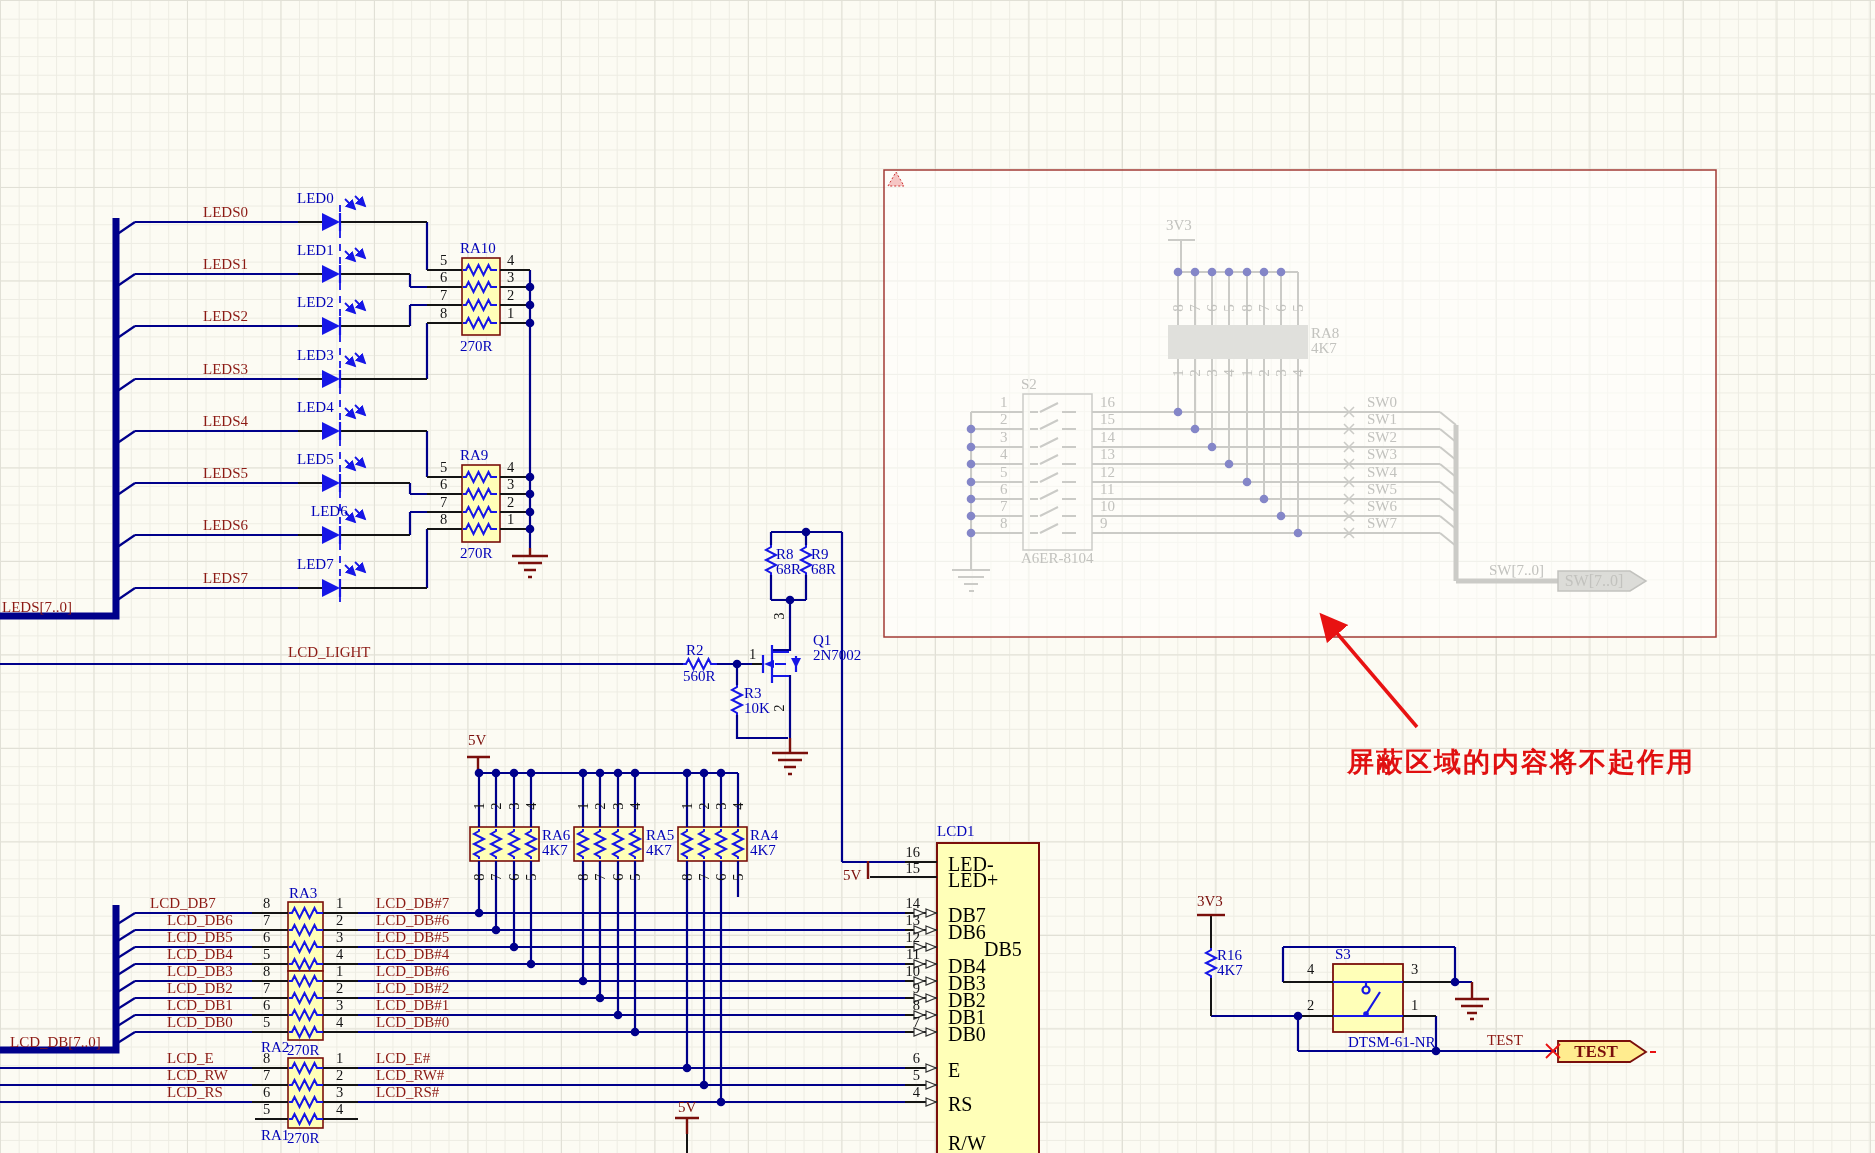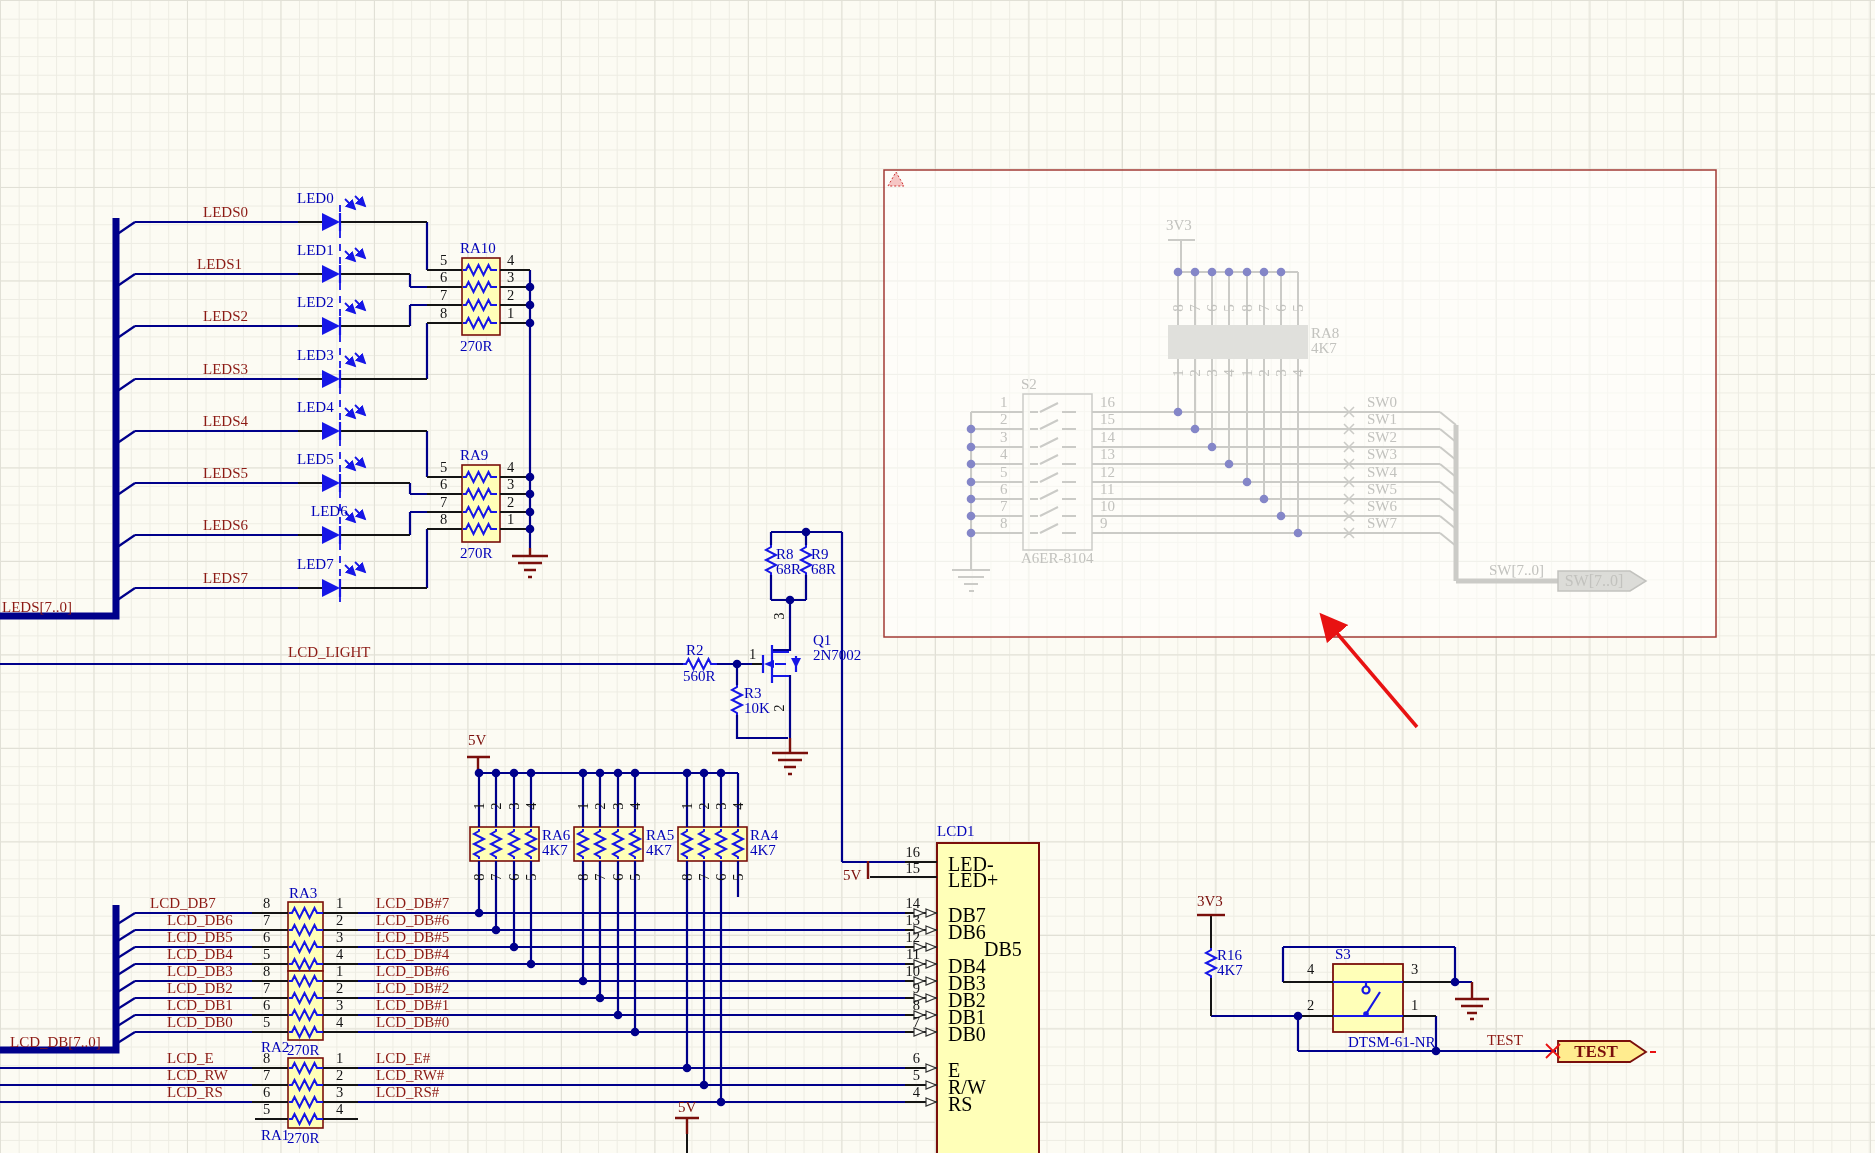--- a/index.html
+++ b/index.html
@@ -302,21 +302,21 @@
 
   <g>
     <polygon points="1558,1041 1630,1041 1646,1052 1630,1062 1558,1062" fill="#FFEC8F" stroke="#7A0F0B" stroke-width="1.8"></polygon>
     <path d="M1546 1044L1560 1058 M1560 1044L1546 1058 M1650 1052H1656" stroke="#E81212" stroke-width="1.8" fill="none"></path>
   </g>
 
   <line x1="1417" y1="727" x2="1324" y2="618" stroke="#E81212" stroke-width="3.5" marker-end="url(#mr)"></line>
 </svg>
 
 <div class="l" style="left:203px;top:205px">LEDS0</div>
-<div class="l" style="left:197px;top:257px">LEDS1</div>
+<div class="l" style="left:203px;top:257px">LEDS1</div>
 <div class="l" style="left:203px;top:309px">LEDS2</div>
 <div class="l" style="left:203px;top:362px">LEDS3</div>
 <div class="l" style="left:203px;top:414px">LEDS4</div>
 <div class="l" style="left:203px;top:466px">LEDS5</div>
 <div class="l" style="left:203px;top:518px">LEDS6</div>
 <div class="l" style="left:203px;top:571px">LEDS7</div>
 <div class="l d" style="left:297px;top:191px">LED0</div>
 <div class="l d" style="left:297px;top:243px">LED1</div>
 <div class="l d" style="left:297px;top:295px">LED2</div>
 <div class="l d" style="left:297px;top:348px">LED3</div>
@@ -468,21 +468,21 @@
 <div class="l n" style="left:948px;top:870px">LED+</div>
 <div class="l n" style="left:948px;top:905px">DB7</div>
 <div class="l n" style="left:948px;top:922px">DB6</div>
 <div class="l n" style="left:984px;top:939px">DB5</div>
 <div class="l n" style="left:948px;top:956px">DB4</div>
 <div class="l n" style="left:948px;top:973px">DB3</div>
 <div class="l n" style="left:948px;top:990px">DB2</div>
 <div class="l n" style="left:948px;top:1007px">DB1</div>
 <div class="l n" style="left:948px;top:1024px">DB0</div>
 <div class="l n" style="left:948px;top:1060px">E</div>
-<div class="l n" style="left:948px;top:1077px">R/W</div>
+<div class="l n" style="left:948px;top:1133px">R/W</div>
 <div class="l n" style="left:948px;top:1094px">RS</div>
 
 <div class="l g" style="left:1166px;top:218px">3V3</div>
 <div class="l g" style="left:1311px;top:326px">RA8</div>
 <div class="l g" style="left:1311px;top:341px">4K7</div>
 <div class="l g r" style="left:1178px;top:308px">8</div>
 <div class="l g r" style="left:1195px;top:308px">7</div>
 <div class="l g r" style="left:1212px;top:308px">6</div>
 <div class="l g r" style="left:1229px;top:308px">5</div>
 <div class="l g r" style="left:1247px;top:308px">8</div>
@@ -519,20 +519,21 @@
 <div class="l g" style="left:1367px;top:412px">SW1</div>
 <div class="l g" style="left:1367px;top:430px">SW2</div>
 <div class="l g" style="left:1367px;top:447px">SW3</div>
 <div class="l g" style="left:1367px;top:465px">SW4</div>
 <div class="l g" style="left:1367px;top:482px">SW5</div>
 <div class="l g" style="left:1367px;top:499px">SW6</div>
 <div class="l g" style="left:1367px;top:516px">SW7</div>
 <div class="l g" style="left:1489px;top:563px">SW[7..0]</div>
 <div class="l g portlbl" style="left:1556px;top:573px;width:76px">SW[7..0]</div>
 
+<div class="ann">屏蔽区域的内容将不起作用</div>
 
 <div class="l pw" style="left:1197px;top:894px">3V3</div>
 <div class="l d" style="left:1217px;top:948px">R16</div>
 <div class="l d" style="left:1217px;top:963px">4K7</div>
 <div class="l d" style="left:1335px;top:947px">S3</div>
 <div class="l d" style="left:1348px;top:1035px">DTSM-61-NR</div>
 <div class="l p" style="left:1307px;top:962px">4</div>
 <div class="l p" style="left:1411px;top:962px">3</div>
 <div class="l p" style="left:1307px;top:998px">2</div>
 <div class="l p" style="left:1411px;top:998px">1</div>

